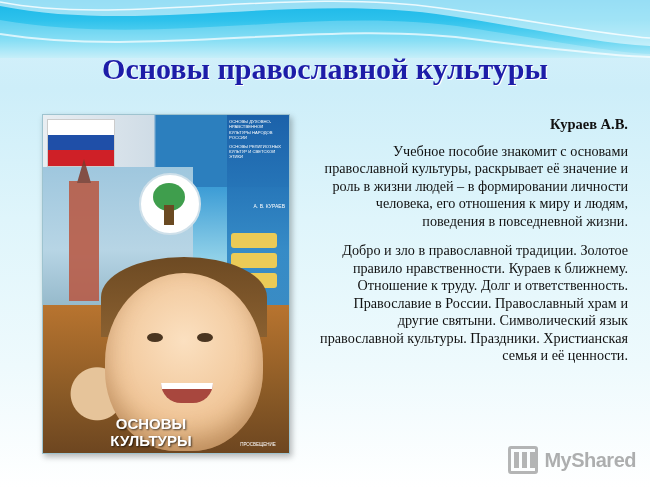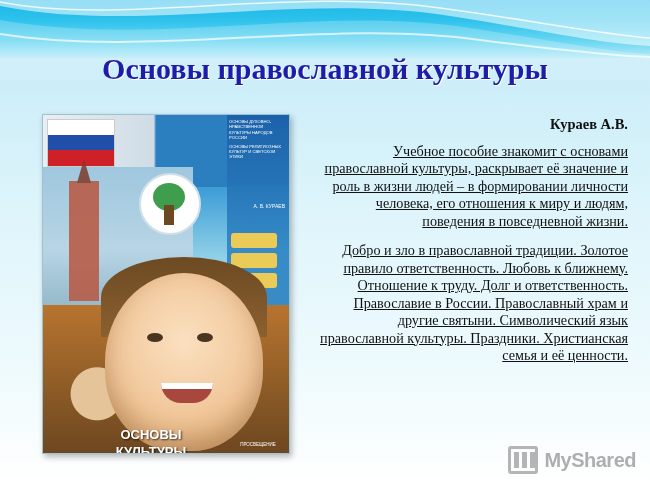--- a/index.html
+++ b/index.html
@@ -162,26 +162,26 @@
   .boy-mouth {
     position: absolute;
     left: 118px; top: 268px;
     width: 52px; height: 20px;
     border-radius: 0 0 26px 26px;
     background: #a8473e;
     box-shadow: inset 0 6px 0 #ffffff;
   }
   .book-caption {
     position: absolute;
-    left: 8px; top: 311px;
+    left: 8px; top: 300px;
     width: 200px;
     text-align: center;
     font-family: "Liberation Sans", sans-serif;
     font-weight: bold;
-    font-size: 13px;
+    font-size: 15px;
     line-height: 17px;
     color: #ffffff;
     text-shadow: 1px 1px 2px rgba(0,0,0,.7);
   }
   .book-toptext {
     position: absolute;
     right: 4px; top: 4px;
     width: 56px;
     font-family: "Liberation Sans", sans-serif;
     font-size: 4.2px;
@@ -235,21 +235,20 @@
   .author {
     font-family: "Liberation Serif", serif;
     font-weight: bold;
     font-size: 14.5px;
     color: #111111;
     margin: 0 0 9px 22px;
   }
   .para {
     margin: 0 0 10px 0;
     text-indent: 14px;
-    text-decoration: underline;
   }
   .para.second { margin-top: 12px; }
   .logo {
     position: absolute;
     right: 14px;
     bottom: 14px;
     display: flex;
     align-items: center;
     gap: 6px;
     opacity: .55;
@@ -322,21 +321,21 @@
       <div>ОСНОВЫ</div>
       <div>КУЛЬТУРЫ</div>
     </div>
 
     <div class="book-publisher">ПРОСВЕЩЕНИЕ</div>
   </div>
 
   <div class="text-col">
     <div class="author">Кураев А.В.</div>
     <p class="para">Учебное пособие знакомит с основами православной культуры, раскрывает её значение и роль в жизни людей – в формировании личности человека,  его отношения к миру и людям, поведения в повседневной жизни.</p>
-    <p class="para second">Добро и зло в православной традиции. Золотое правило ответственность. Любовь к ближнему. Отношение к труду. Долг и ответственность. Православие в России. Православный храм и другие святыни. Символический язык православной культуры. Праздники. Христианская семья и её ценности.</p>
+    <p class="para second">Добро и зло в православной традиции. Золотое правило нравственности. Кураев к ближнему. Отношение к труду. Долг и ответственность. Православие в России. Православный храм и другие святыни. Символический язык православной культуры. Праздники. Христианская семья и её ценности.</p>
   </div>
 
   <div class="logo">
     <div class="logo-glyph"></div>
     <div class="logo-text">MyShared</div>
   </div>
 
 </div>
 
 </body></html>

